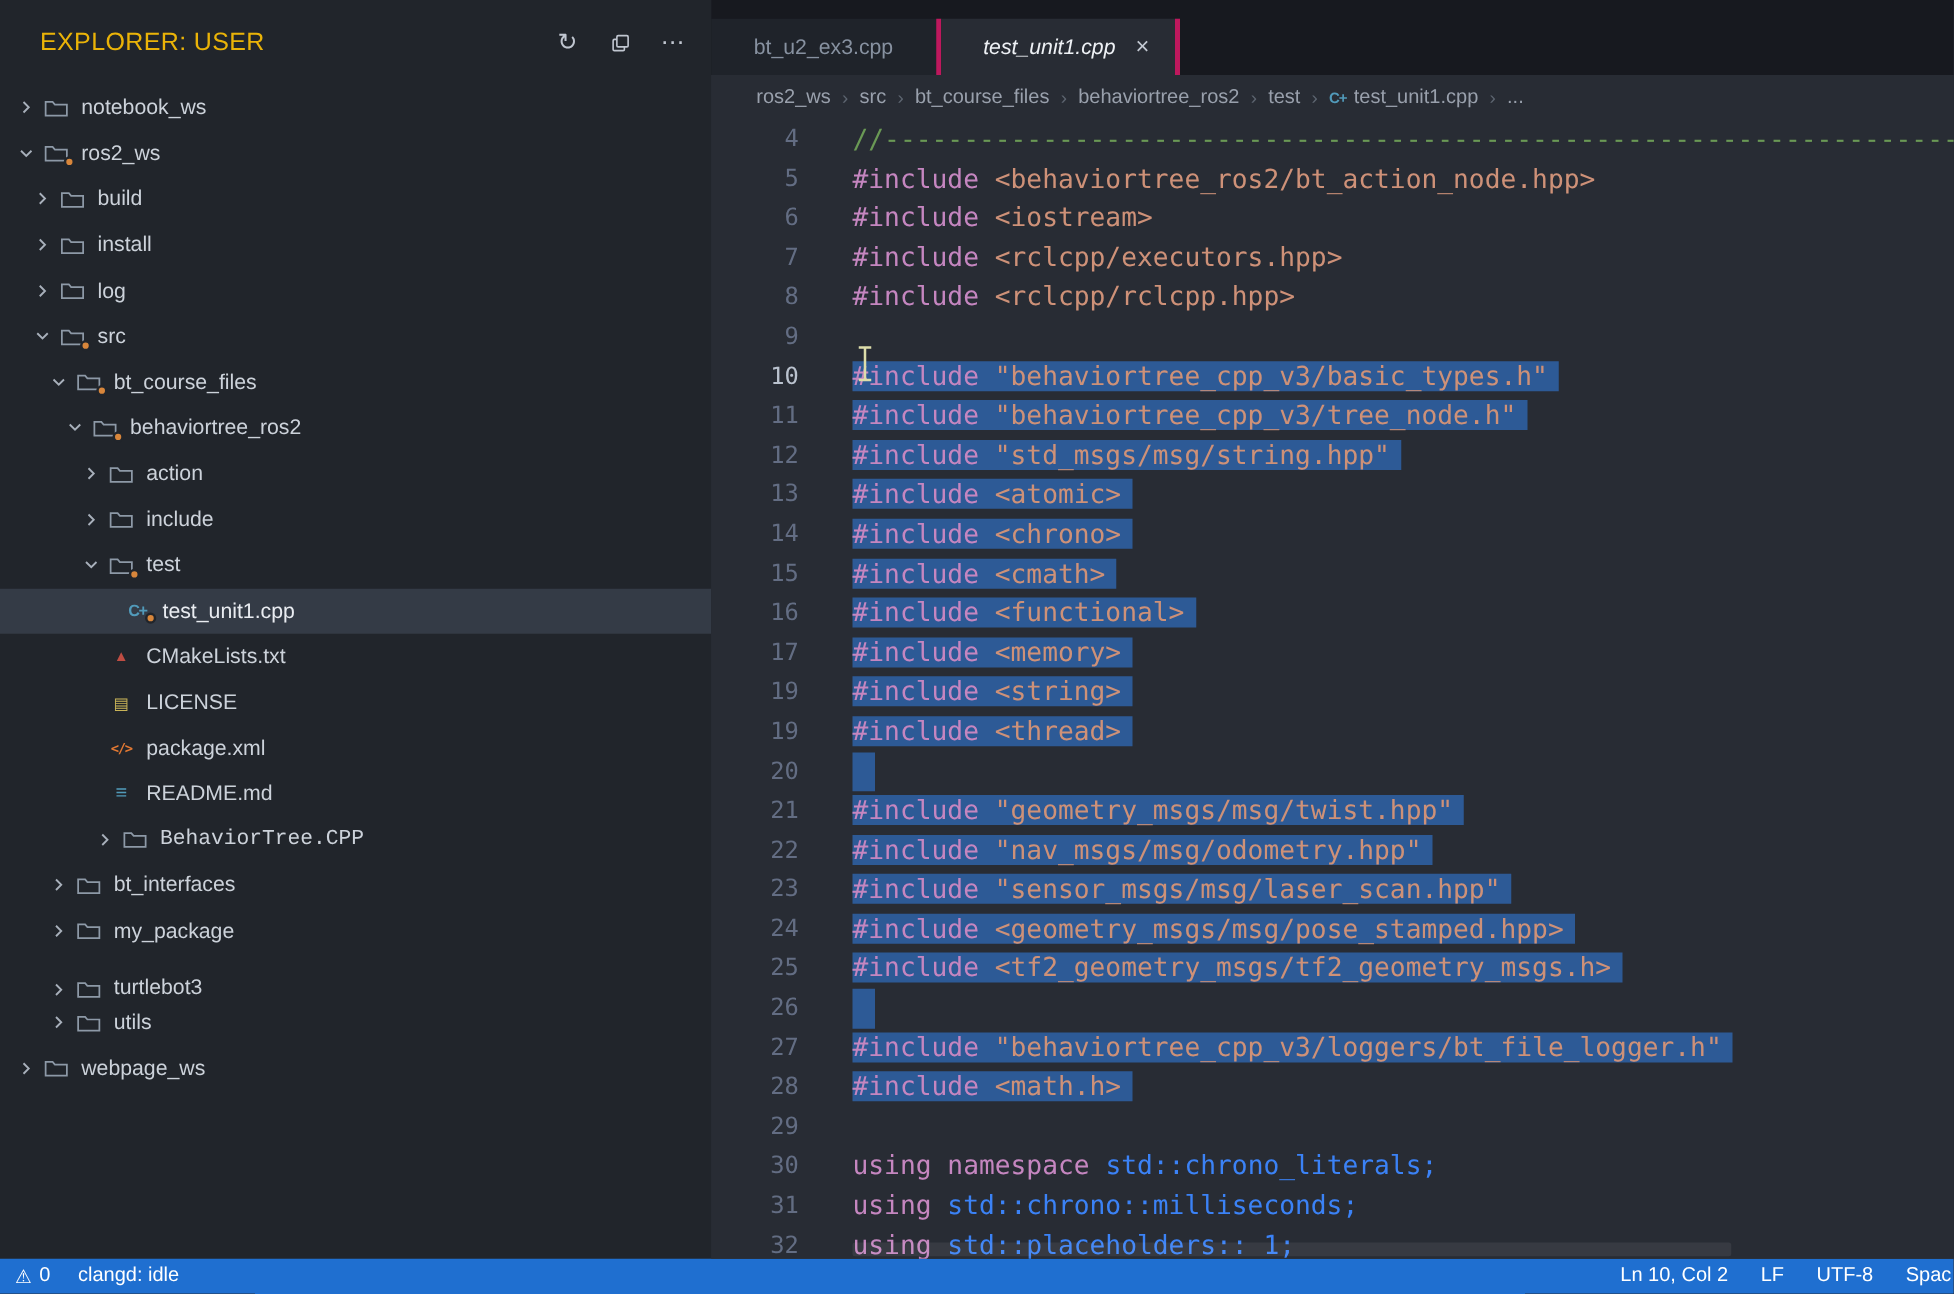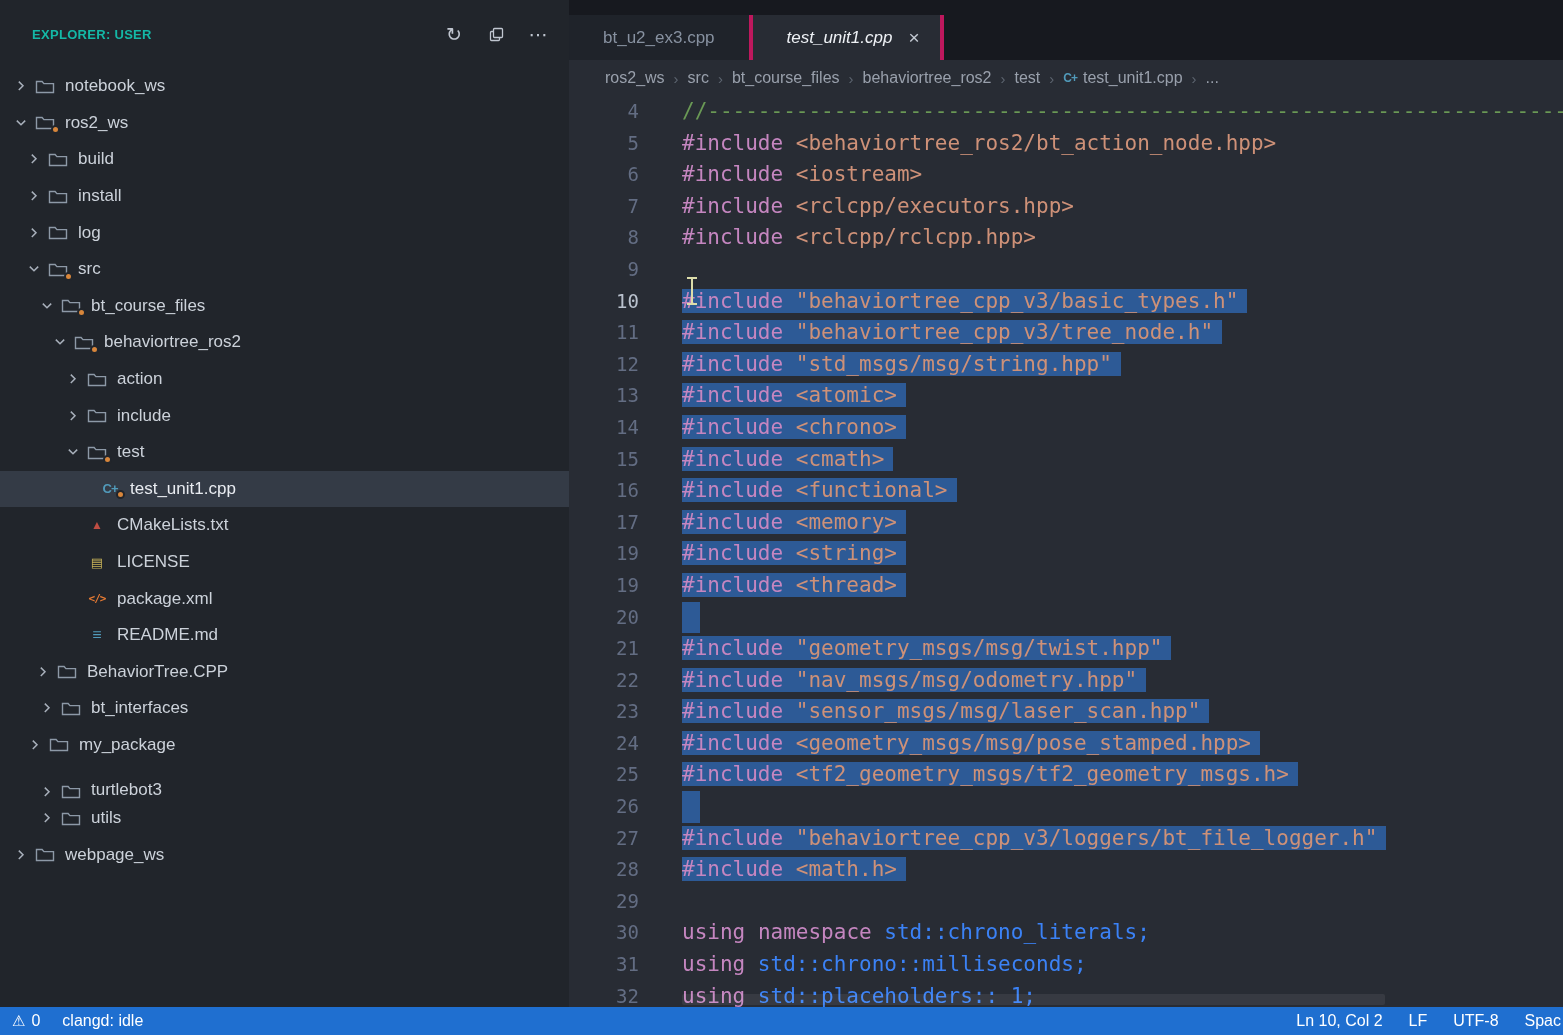--- a/index.html
+++ b/index.html
@@ -5,21 +5,21 @@
   * { box-sizing: border-box; margin: 0; padding: 0; }
   html,body { width:1563px; height:1035px; overflow:hidden; background:#282c34;
               font-family:"Liberation Sans", sans-serif; }
   .app { display:flex; flex-direction:column; width:100%; height:100%; position:relative; }
   .main { display:flex; flex:1; min-height:0; }
 
   
   .sidebar { width:569px; flex:none; background:#21252b; overflow:hidden; }
   .sb-header { height:68px; display:flex; align-items:center; justify-content:space-between;
                padding:0 18px 0 32px; }
-  .sb-title { font-size:13px; color:#14b8a6; letter-spacing:.3px;font-weight:bold; }
+  .sb-title { font-size:20px; color:#eab308; letter-spacing:.3px; }
   .sb-icons { display:flex; gap:16px; align-items:center; color:#c0c6d0; }
   .sbi { width:26px; height:26px; display:flex; align-items:center; justify-content:center;
          font-size:19px; cursor:pointer; border-radius:4px; }
   .tree { width:100%; }
   .trow { height:36.6px; display:flex; align-items:center; cursor:pointer; }
   .trow.selected { background:#343b46; }
   .tchev { width:18px; flex:none; display:flex; align-items:center; justify-content:center; }
   .ticon { width:24px; flex:none; margin:0 8px 0 3px; display:flex; align-items:center;
            justify-content:center; position:relative; }
   .tlabel { font-size:17px; color:#ccd2da; white-space:nowrap; }
@@ -277,21 +277,21 @@
             </span>
             <span class="tlabel">package.xml</span>
           </div>
           <div class="trow" style="padding-left: 64px;">
             <span class="tchev"></span>
             <span class="ticon">
               <span class="fi-md">≡</span>
             </span>
             <span class="tlabel">README.md</span>
           </div>
-          <div class="trow" style="padding-left: 34px;">
+          <div class="trow" style="padding-left: 75px; font-family: Liberation Mono, monospace;">
             <span class="tchev">
               <svg width="16" height="16" viewBox="0 0 16 16">
                 <path d="M5.8 3.6 10 7.8l-4.2 4.2" fill="none" stroke="#a8b0bb" stroke-width="1.5"></path>
               </svg>
             </span>
             <span class="ticon">
               <svg width="20" height="17" viewBox="0 0 20 17">
                 <path d="M1.5 14.5v-11h5.6l1.8 2.1h9.6v8.9z" fill="none" stroke="#8d99a7" stroke-width="1.4"></path>
               </svg>
             </span>
@@ -303,21 +303,21 @@
                 <path d="M5.8 3.6 10 7.8l-4.2 4.2" fill="none" stroke="#a8b0bb" stroke-width="1.5"></path>
               </svg>
             </span>
             <span class="ticon">
               <svg width="20" height="17" viewBox="0 0 20 17">
                 <path d="M1.5 14.5v-11h5.6l1.8 2.1h9.6v8.9z" fill="none" stroke="#8d99a7" stroke-width="1.4"></path>
               </svg>
             </span>
             <span class="tlabel">bt_interfaces</span>
           </div>
-          <div class="trow" style="padding-left: 26px;">
+          <div class="trow" style="padding-left: 38px;">
             <span class="tchev">
               <svg width="16" height="16" viewBox="0 0 16 16">
                 <path d="M5.8 3.6 10 7.8l-4.2 4.2" fill="none" stroke="#a8b0bb" stroke-width="1.5"></path>
               </svg>
             </span>
             <span class="ticon">
               <svg width="20" height="17" viewBox="0 0 20 17">
                 <path d="M1.5 14.5v-11h5.6l1.8 2.1h9.6v8.9z" fill="none" stroke="#8d99a7" stroke-width="1.4"></path>
               </svg>
             </span>

